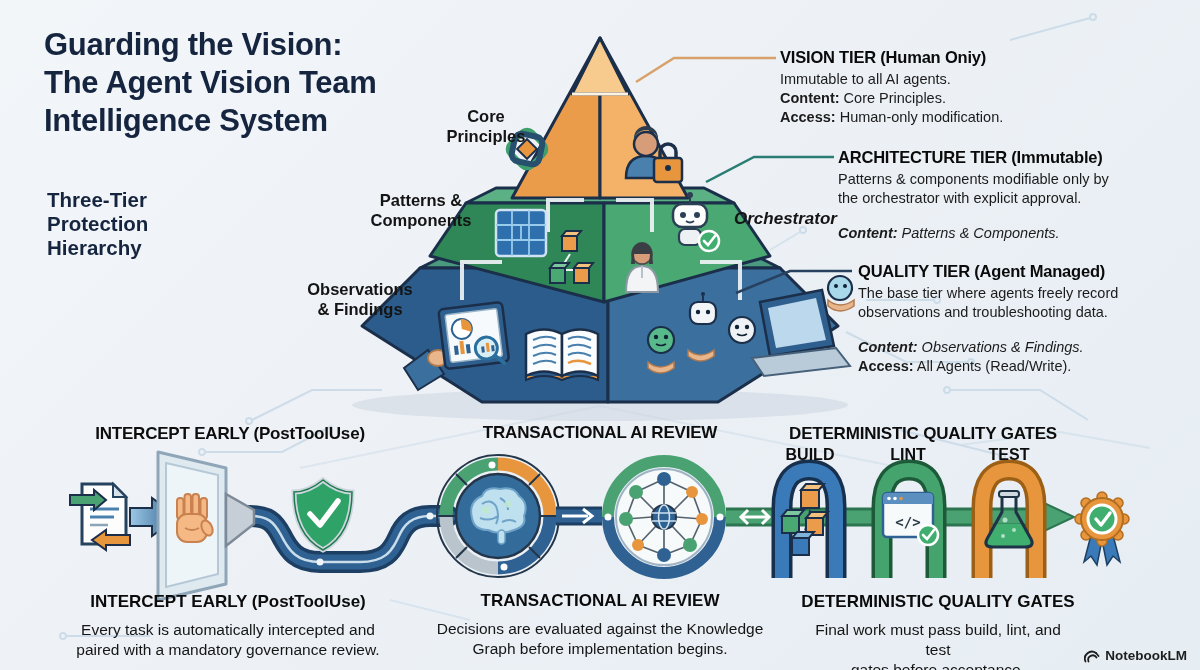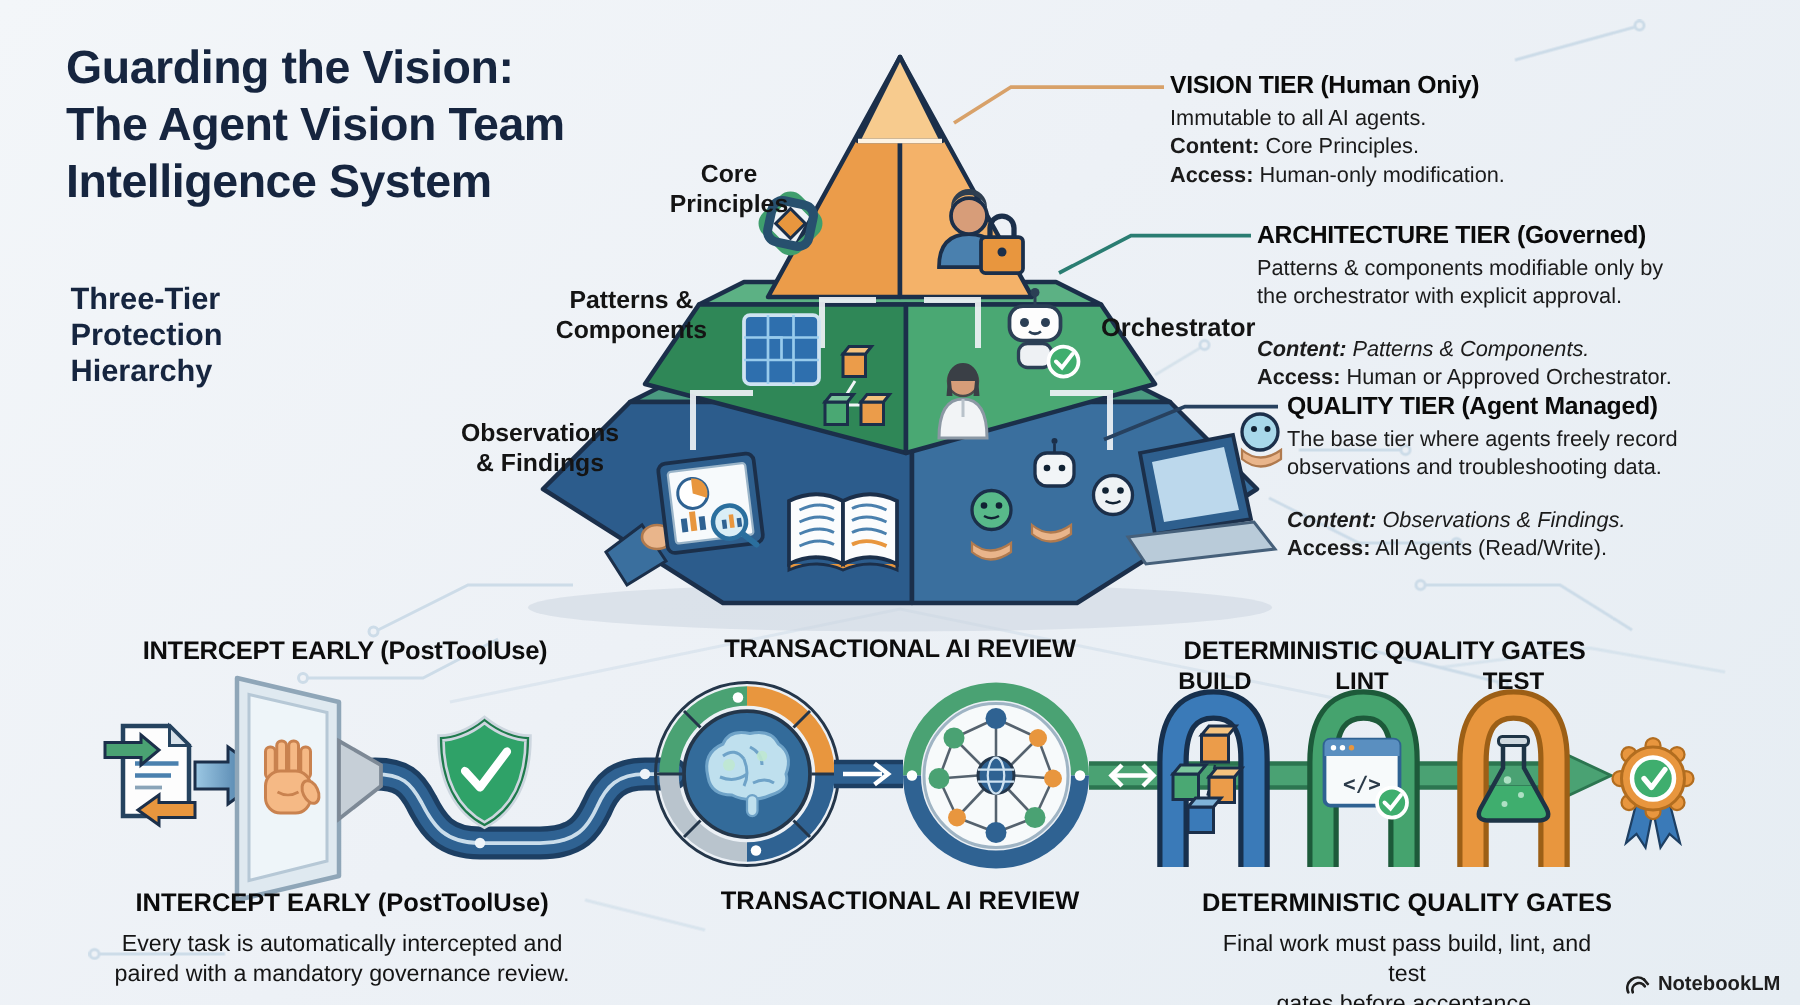--- a/index.html
+++ b/index.html
@@ -406,35 +406,34 @@
   <div class="abs subtitle pre">Three-Tier
 Protection
 Hierarchy</div>
 
   <div class="abs pyr-label pre" style="left:431px;top:106px;width:110px;text-align:center;">Core
 Principles</div>
   <div class="abs pyr-label pre" style="left:351px;top:190px;width:140px;">Patterns &amp;
 Components</div>
   <div class="abs pyr-label pre" style="left:285px;top:279px;width:150px;">Observations
 &amp; Findings</div>
-  <div class="abs orc-label" style="left:734px;top:209px;">Orchestrator</div>
+  <div class="abs orc-label" style="left:734px;top:209px;font-style:italic;">Orchestrator</div>
 
   <div class="abs callout" style="left:780px;top:48px;">
     <div class="c-title">VISION TIER (Human Oniy)</div>
     <div class="c-line">Immutable to all AI agents.</div>
     <div class="c-line"><b>Content:</b><span> Core Principles.</span></div>
     <div class="c-line"><b>Access:</b><span> Human-only modification.</span></div>
   </div>
 
   <div class="abs callout" style="left:838px;top:148px;">
-    <div class="c-title">ARCHITECTURE TIER (Governed)</div>
+    <div class="c-title">ARCHITECTURE TIER (Immutable)</div>
     <div class="c-line pre">Patterns &amp; components modifiable only by
 the orchestrator with explicit approval.</div>
     <div class="c-line c-gap"><b>Content:</b><span> Patterns &amp; Components.</span></div>
-    <div class="c-line"><b>Access:</b><span> Human or Approved Orchestrator.</span></div>
   </div>
 
   <div class="abs callout" style="left:858px;top:262px;">
     <div class="c-title">QUALITY TIER (Agent Managed)</div>
     <div class="c-line pre">The base tier where agents freely record
 observations and troubleshooting data.</div>
     <div class="c-line c-gap"><b>Content:</b><span> Observations &amp; Findings.</span></div>
     <div class="c-line"><b>Access:</b><span> All Agents (Read/Write).</span></div>
   </div>
 
@@ -446,20 +445,22 @@
   <div class="abs gate-label" style="left:908px;top:446px;text-align:right;">LINT</div>
   <div class="abs gate-label" style="left:1009px;top:446px;">TEST</div>
 
   <div class="abs caption" style="left:228px;top:592px;">
     <div class="cap-title">INTERCEPT EARLY (PostToolUse)</div>
     <div class="cap-body">Every task is automatically intercepted and
 paired with a mandatory governance review.</div>
   </div>
   <div class="abs caption" style="left:600px;top:591px;">
     <div class="cap-title">TRANSACTIONAL AI REVIEW</div>
+    <div class="cap-body">Decisions are evaluated against the Knowledge
+Graph before implementation begins.</div>
   </div>
   <div class="abs caption" style="left:938px;top:592px;">
     <div class="cap-title">DETERMINISTIC QUALITY GATES</div>
     <div class="cap-body">Final work must pass build, lint, and test
 gates before acceptance.</div>
   </div>
 
   <div class="abs watermark">
     <svg width="16" height="14" viewBox="0 0 16 14">
       <path d="M1.5,12.5 A7,7 0 0 1 12,4" fill="none" stroke="#1e1e1e" stroke-width="1.8" stroke-linecap="round"></path>

